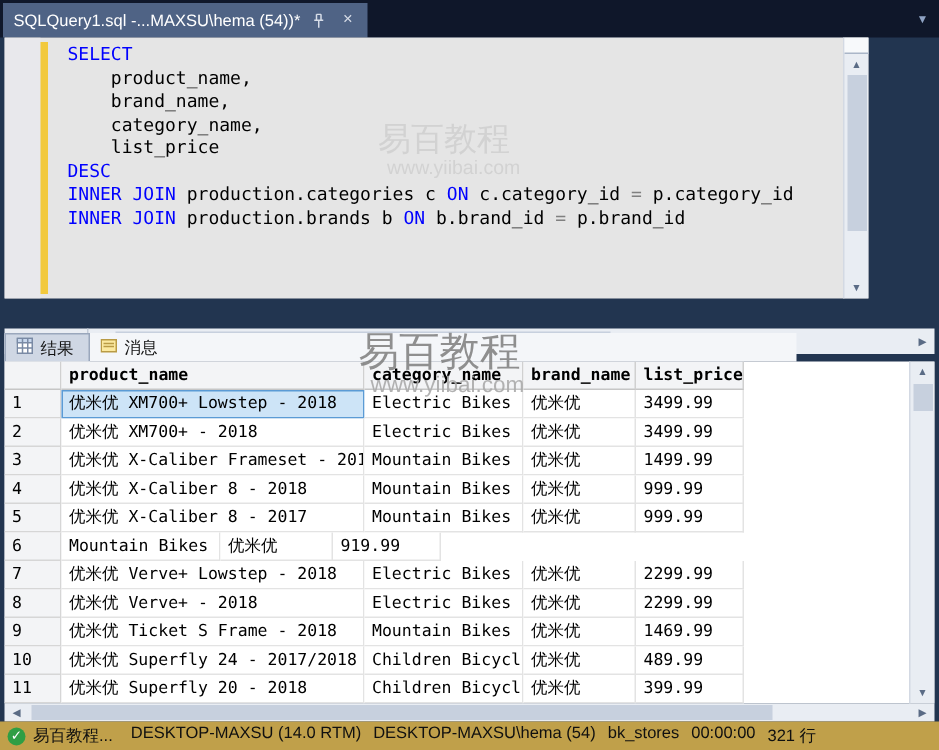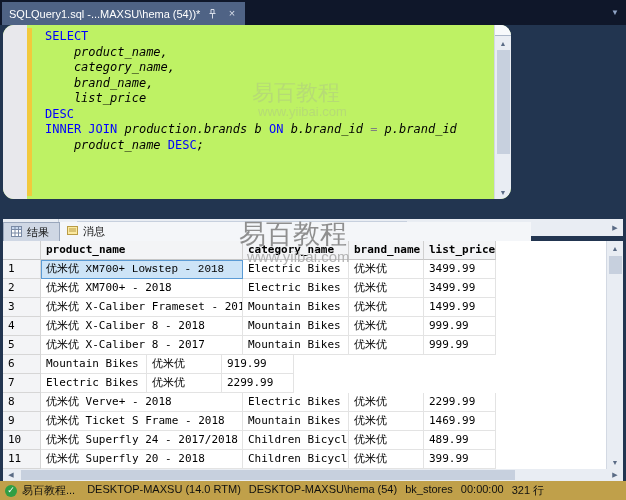--- a/index.html
+++ b/index.html
@@ -11,28 +11,28 @@
   
   .tabstrip { position: absolute; top: 0; left: 0; width: 626px; height: 25px; background: #0f172a; }
   .doc-tab { position: absolute; left: 2px; top: 2px; height: 23px; background: #4f6385; color: #fff;
              display: flex; align-items: center; gap: 6px; padding: 0 7px; font-size: 11px; }
   .doc-tab .title { white-space: nowrap; }
   .tab-ico { display: inline-flex; align-items: center; justify-content: center; width: 13px; height: 13px;
              color: #d7dde8; font-size: 11px; line-height: 1; cursor: default; }
   .strip-chevron { position: absolute; right: 7px; top: 8px; color: #8fa3c4; font-size: 8px; }
 
   
-  .editor { position: absolute; top: 25px; left: 3px; width: 508px; height: 174px; background: #bef264; overflow: hidden; border-radius: 11px; }
+  .editor { position: absolute; top: 25px; left: 3px; width: 576px; height: 174px; background: #e5e5e5; overflow: hidden; }
   .ind-margin { position: absolute; left: 0; top: 0; bottom: 0; width: 24px; background: #e8e8ec; }
   .change-bar { position: absolute; left: 24px; top: 3px; width: 5px; height: 168px; background: #f2c93c; }
   .code { position: absolute; left: 42px; top: 4px; right: 20px;
           font-family: "DejaVu Sans Mono", "Liberation Mono", monospace; font-size: 12px; line-height: 15.5px; }
   .code-line { white-space: pre; }
   .seg-kw { color: #0000ff; }
-  .seg-pl { color: #000000; font-style: italic; }
+  .seg-pl { color: #000000; }
   .seg-op { color: #808080; }
 
   .ed-vscroll { position: absolute; right: 0; top: 0; bottom: 0; width: 17px; background: #e9edf3;
                 border-left: 1px solid #d3d9e3; display: flex; flex-direction: column; align-items: center; }
   .split-grip { width: 16px; height: 11px; background: #f7f9fb; border-bottom: 1px solid #aab6c8; flex: 0 0 auto; }
   .sb-arrow { width: 16px; height: 14px; display: flex; align-items: center; justify-content: center;
               color: #5a6b85; font-size: 7px; flex: 0 0 auto; }
   .ed-vthumb { width: 13px; height: 104px; background: #c7d0de; flex: 0 0 auto; }
   .sb-bottom { margin-top: auto; }
 
@@ -57,21 +57,21 @@
   
   .grid-region { position: absolute; top: 241px; left: 3px; width: 620px; height: 228px; background: #fff; overflow: hidden; }
   .grid { position: absolute; left: 0; top: 0; right: 17px; bottom: 0; overflow: hidden;
           font-family: "DejaVu Sans Mono", "Liberation Mono", monospace; font-size: 11px; }
   .grow { display: flex; height: 19px; }
   .gcell { flex: 0 0 auto; border-right: 1px solid #e3e3e3; border-bottom: 1px solid #e3e3e3;
            padding: 0 5px; line-height: 18px; white-space: nowrap; overflow: hidden; background: #fff; color: #000; }
   .gnum  { width: 38px; background: #f3f4f6; border-right: 1px solid #d6d6d6; border-bottom: 1px solid #d6d6d6; }
   .ghead { background: #f3f4f6; font-weight: bold; border-right: 1px solid #d0d0d0; border-bottom: 1px solid #c6c6c6; }
   .c0 { width: 202px; } .c1 { width: 106px; } .c2 { width: 75px; } .c3 { width: 72px; }
-  .selected { background: #cde4f7; outline: 1px solid #5b9bd5; outline-offset: -1px; font-family: Liberation Mono, monospace; }
+  .selected { background: #cde4f7; outline: 1px solid #5b9bd5; outline-offset: -1px; }
 
   .gv-scroll { position: absolute; right: 0; top: 0; bottom: 0; width: 17px; background: #e9edf3;
                border-left: 1px solid #d3d9e3; display: flex; flex-direction: column; align-items: center; }
   .gv-thumb { width: 13px; height: 18px; background: #c7d0de; flex: 0 0 auto; margin-top: 1px; }
 
   .grid-hscroll { position: absolute; top: 469px; left: 3px; width: 620px; height: 12px; background: #e9edf3;
                   display: flex; align-items: center; }
   .grid-hscroll .hs-arrow { height: 12px; }
   .grid-hscroll .hs-track { height: 12px; }
   .grid-hscroll .hs-thumb { top: 1px; height: 10px; width: 84%; }
@@ -109,26 +109,26 @@
     </div>
     <span class="strip-chevron">▼</span>
   </div>
 
   <div class="editor">
     <div class="ind-margin"></div>
     <div class="change-bar"></div>
     <div class="code">
         <div class="code-line"><span class="seg-kw">SELECT</span></div>
         <div class="code-line"><span class="seg-pl">    product_name,</span></div>
+        <div class="code-line"><span class="seg-pl">    brand_name,</span></div>
         <div class="code-line"><span class="seg-pl">    category_name,</span></div>
-        <div class="code-line"><span class="seg-pl">    brand_name,</span></div>
         <div class="code-line"><span class="seg-pl">    list_price</span></div>
         <div class="code-line"><span class="seg-kw">DESC</span></div>
+        <div class="code-line"><span class="seg-kw">INNER JOIN</span><span class="seg-pl"> production.categories c </span><span class="seg-kw">ON</span><span class="seg-pl"> c.category_id </span><span class="seg-op">=</span><span class="seg-pl"> p.category_id</span></div>
         <div class="code-line"><span class="seg-kw">INNER JOIN</span><span class="seg-pl"> production.brands b </span><span class="seg-kw">ON</span><span class="seg-pl"> b.brand_id </span><span class="seg-op">=</span><span class="seg-pl"> p.brand_id</span></div>
-        <div class="code-line"><span class="seg-pl">    product_name </span><span class="seg-kw">DESC</span><span class="seg-pl">;</span></div>
       </div>
     <div class="ed-vscroll">
       <div class="split-grip"></div>
       <div class="sb-arrow">▲</div>
       <div class="ed-vthumb"></div>
       <div class="sb-arrow sb-bottom">▼</div>
     </div>
   </div>
 
   <div class="wm wm-title-editor">易百教程</div>
@@ -220,20 +220,21 @@
             <div class="gcell c3">999.99</div>
           </div>
           <div class="grow">
             <div class="gcell gnum">6</div>
             <div class="gcell c1">Mountain Bikes</div>
             <div class="gcell c2">优米优</div>
             <div class="gcell c3">919.99</div>
           </div>
           <div class="grow">
             <div class="gcell gnum">7</div>
+            <div class="gcell c0">优米优 Verve+ Lowstep - 2018</div>
             <div class="gcell c1">Electric Bikes</div>
             <div class="gcell c2">优米优</div>
             <div class="gcell c3">2299.99</div>
           </div>
           <div class="grow">
             <div class="gcell gnum">8</div>
             <div class="gcell c0">优米优 Verve+ - 2018</div>
             <div class="gcell c1">Electric Bikes</div>
             <div class="gcell c2">优米优</div>
             <div class="gcell c3">2299.99</div>

